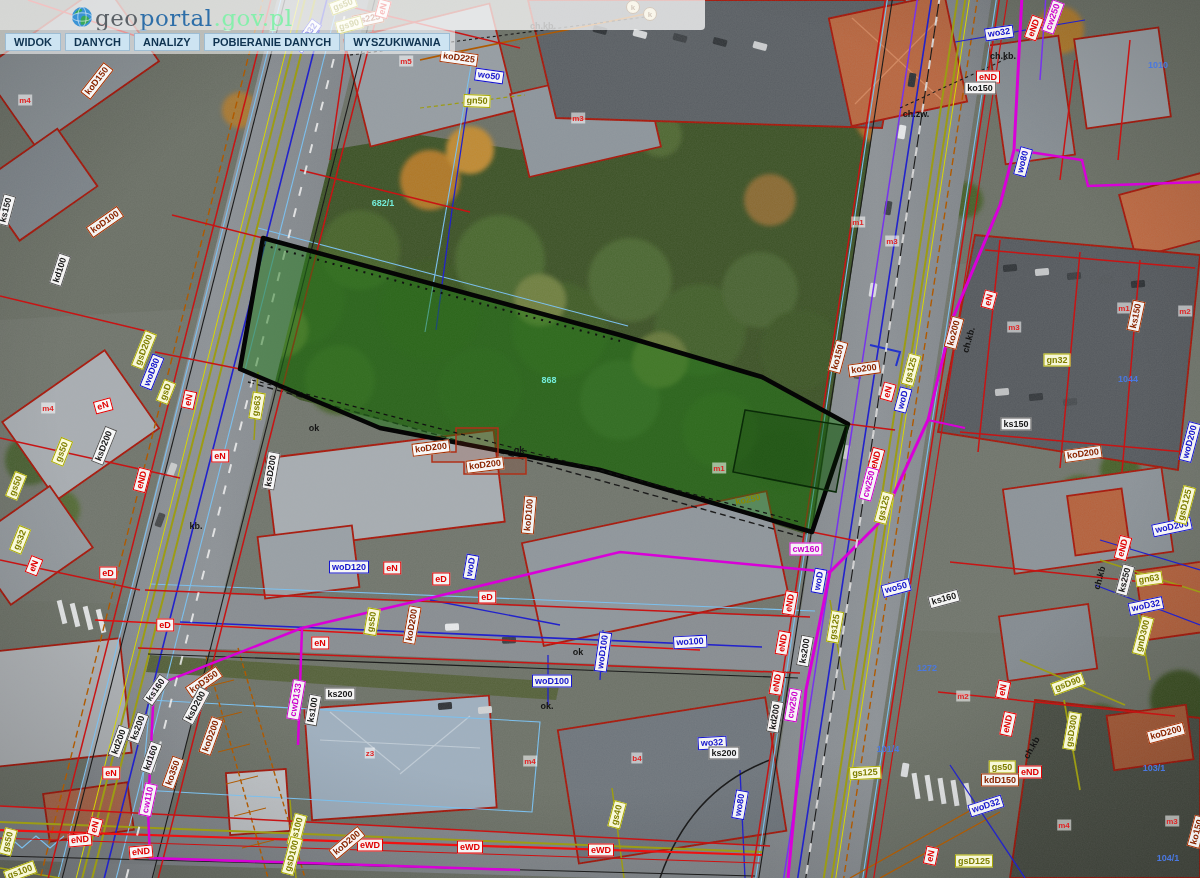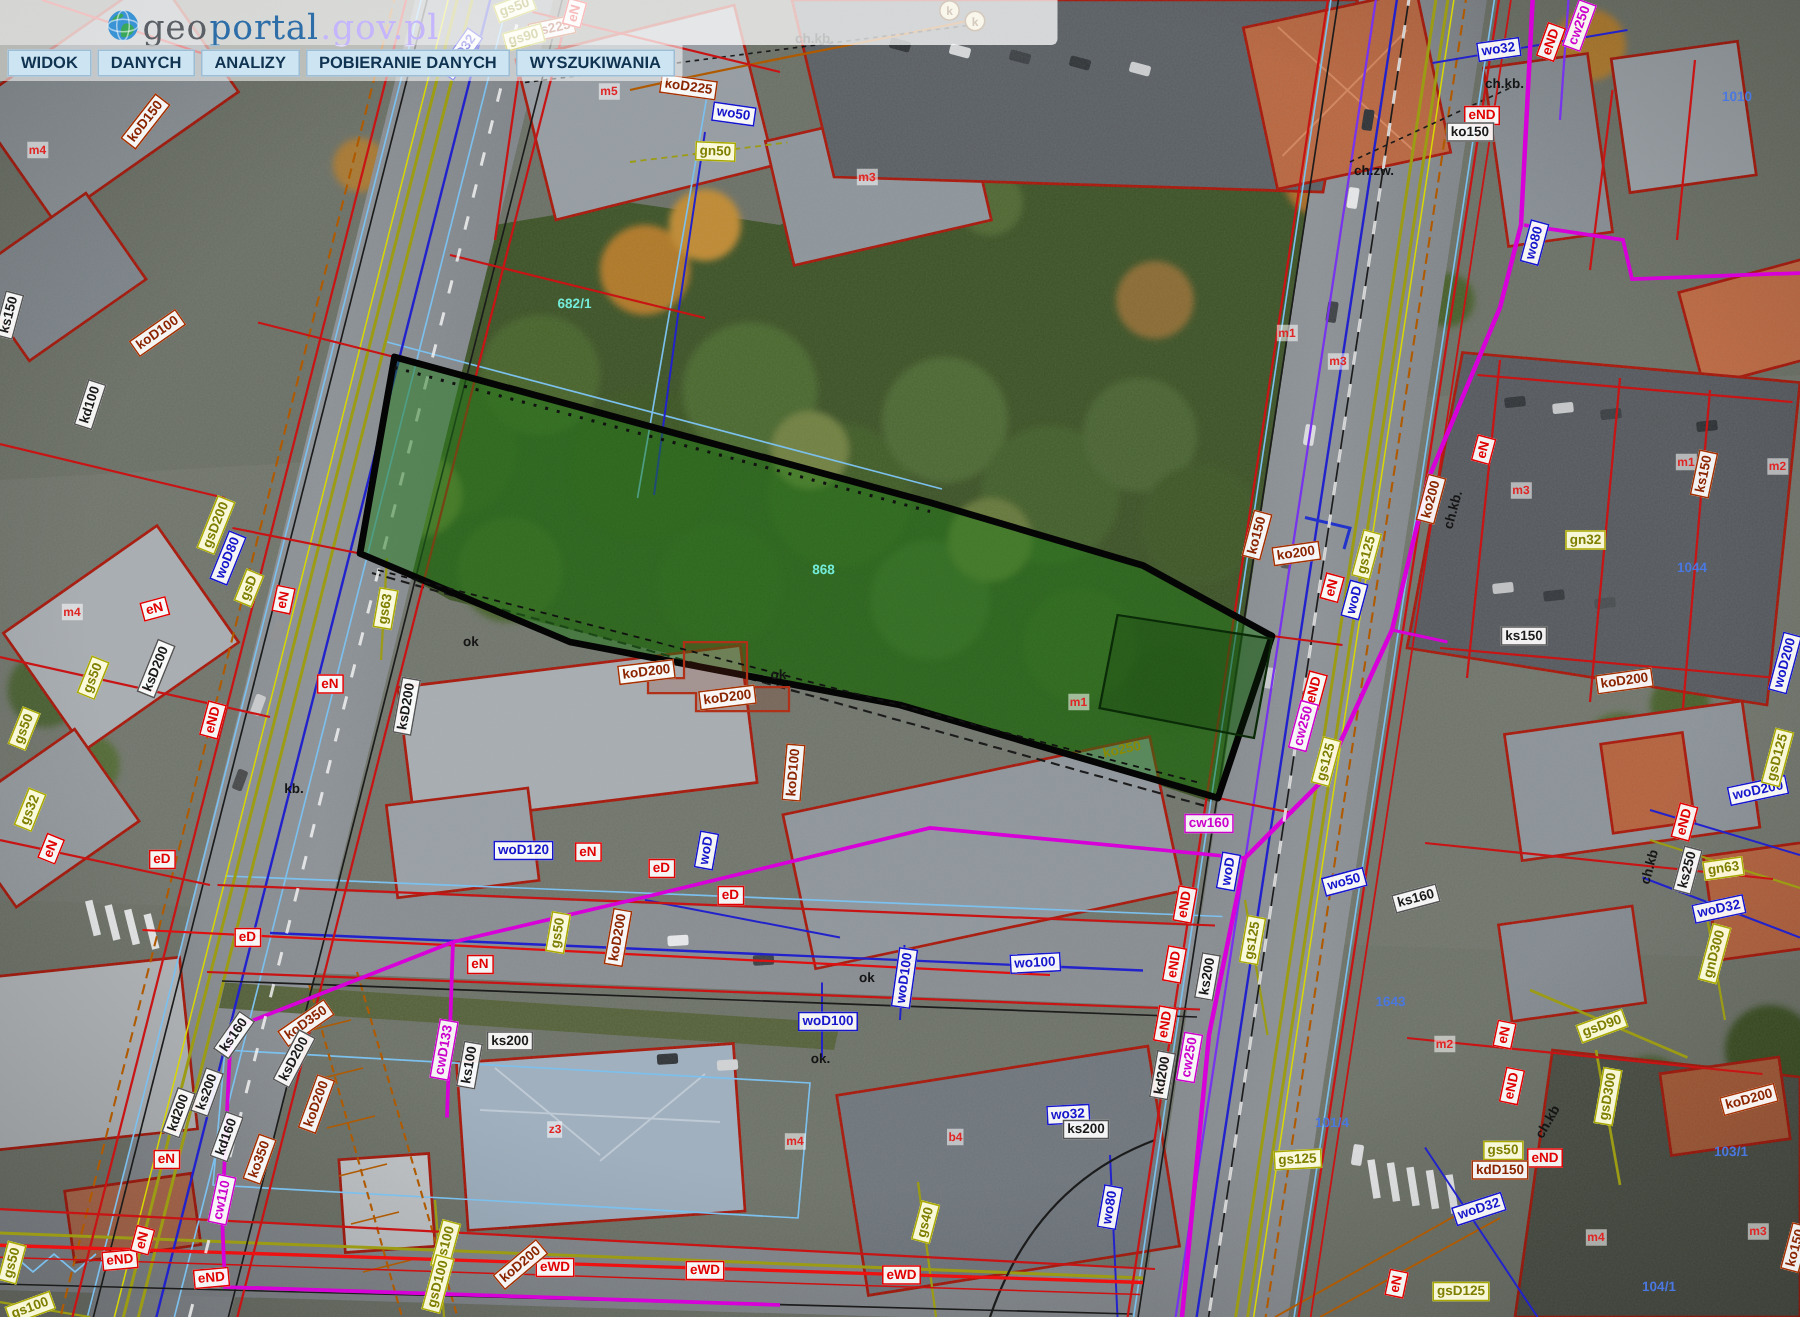--- a/index.html
+++ b/index.html
@@ -26,21 +26,21 @@
             width:12px;height:12px;display:flex;align-items:center;justify-content:center;
             font-size:8px;padding:0;}
   
   header{position:absolute;top:0;left:0;}
   .logo-band{position:absolute;top:0;left:0;width:705px;height:30px;
              background:rgba(255,255,255,.74);border-bottom-right-radius:4px;}
   .logo{display:flex;align-items:baseline;gap:1px;padding:2px 0 0 70px;text-decoration:none;cursor:pointer;}
   .logo svg{position:relative;top:3px;}
   .lg-geo{font:23px "DejaVu Serif",serif;color:#5a6066;letter-spacing:.5px;}
   .lg-portal{font:23px "DejaVu Serif",serif;color:#2d6ea8;letter-spacing:.5px;}
-  .lg-suffix{font:23px "DejaVu Serif",serif;color:#c4b5fd;letter-spacing:.5px;}
+  .lg-suffix{font:23px "DejaVu Serif",serif;color:#86efac;letter-spacing:.5px;}
   .menu{position:absolute;top:30px;left:0;display:flex;gap:4px;align-items:center;
         background:rgba(255,255,255,.55);padding:3px 5px;border-bottom-right-radius:4px;}
   .mi{font:bold 11px "Liberation Sans",sans-serif;color:#0f3350;background:#cde4f2;
       border:1px solid #9dbdd4;padding:2px 8px;cursor:pointer;white-space:nowrap;}
 </style>
 </head>
 <body>
 
 <div id="app">
   <div id="map">
@@ -497,26 +497,26 @@
         <div class="lb gs" style="left: 1068px; top: 684px; transform: translate(-50%, -50%) rotate(-20deg);">gsD90</div>
         <div class="lb gs" style="left: 1072px; top: 731px; transform: translate(-50%, -50%) rotate(-80deg);">gsD300</div>
         <div class="lb ko" style="left: 1166px; top: 733px; transform: translate(-50%, -50%) rotate(-15deg);">koD200</div>
         <div class="lb gs" style="left: 1002px; top: 767px; transform: translate(-50%, -50%) rotate(0deg);">gs50</div>
         <div class="lb e" style="left: 1030px; top: 772px; transform: translate(-50%, -50%) rotate(0deg);">eND</div>
         <div class="lb ko" style="left: 1000px; top: 780px; transform: translate(-50%, -50%) rotate(0deg);">kdD150</div>
         <div class="lb wo" style="left: 986px; top: 806px; transform: translate(-50%, -50%) rotate(-18deg);">woD32</div>
         <div class="lb gs" style="left: 974px; top: 861px; transform: translate(-50%, -50%) rotate(0deg);">gsD125</div>
         <div class="lb e" style="left: 931px; top: 856px; transform: translate(-50%, -50%) rotate(-78deg);">eN</div>
         <div class="lb plain" style="left: 1032px; top: 748px; transform: translate(-50%, -50%) rotate(-60deg);">ch.kb</div>
-        <div class="lb num" style="left: 927px; top: 668px; transform: translate(-50%, -50%) rotate(0deg);">1643</div>
+        <div class="lb num" style="left: 927px; top: 668px; transform: translate(-50%, -50%) rotate(0deg);">1272</div>
         <div class="lb m" style="left: 963px; top: 696px; transform: translate(-50%, -50%) rotate(0deg);">m2</div>
         <div class="lb m" style="left: 1064px; top: 825px; transform: translate(-50%, -50%) rotate(0deg);">m4</div>
         <div class="lb m" style="left: 1172px; top: 821px; transform: translate(-50%, -50%) rotate(0deg);">m3</div>
         <div class="lb num" style="left: 1154px; top: 768px; transform: translate(-50%, -50%) rotate(0deg);">103/1</div>
-        <div class="lb num" style="left: 1106px; top: 858px; transform: translate(-50%, -50%) rotate(0deg);">104/1</div>
+        <div class="lb num" style="left: 1168px; top: 858px; transform: translate(-50%, -50%) rotate(0deg);">104/1</div>
         <div class="lb ko" style="left: 1197px; top: 832px; transform: translate(-50%, -50%) rotate(-75deg);">ko150</div>
       </div>
   </div>
 
   <header>
     <div class="logo-band">
       <a class="logo">
         <svg width="24" height="24" viewBox="0 0 24 24">
           <circle cx="12" cy="12" r="10" fill="#3a93d5"></circle>
           <path d="M4,10 C7,7 10,8 12,6 C13,4.5 11,3.5 9,4.5 C6.5,5.8 4.8,7.6 4,10 Z" fill="#39a85a"></path>

